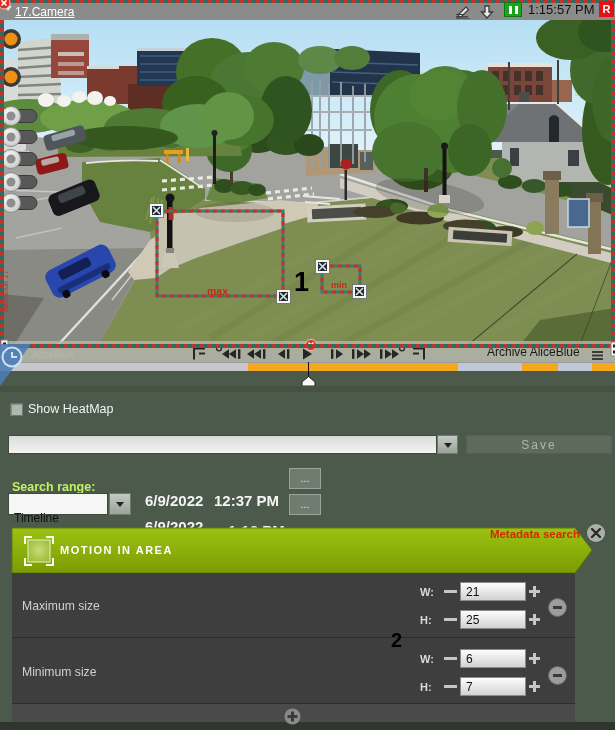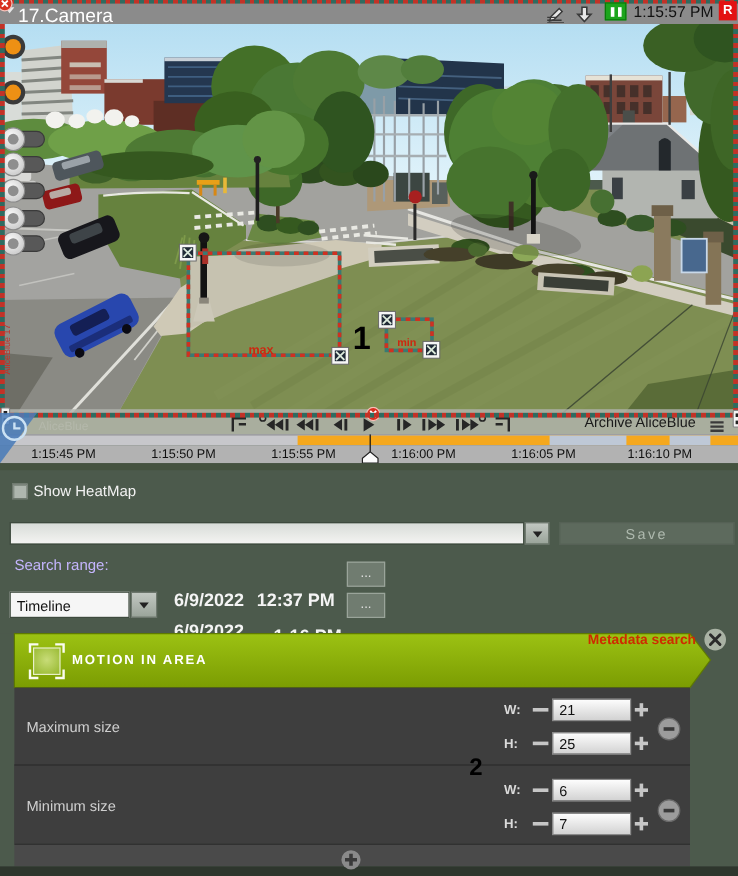--- a/index.html
+++ b/index.html
@@ -3,21 +3,21 @@
 <meta charset="utf-8">
 <style>
 * { margin:0; padding:0; box-sizing:border-box; }
 html,body { width:615px; height:730px; overflow:hidden; background:#4C5A4C;
   font-family:"Liberation Sans", sans-serif; }
 #app { position:relative; width:615px; height:730px; }
 .abs { position:absolute; }
 
 
 #titlebar { left:0; top:3px; width:615px; height:17px; background:#8B8B8B; }
-#titlebar .tname { position:absolute; left:15px; top:2px; font-size:16px; color:#FFF; }
+#titlebar .tname { position:absolute; left:15px; top:2px; font-size:12px; color:#FFF;text-decoration:underline; }
 #tri { position:absolute; left:4px; top:6px; width:0; height:0;
   border-left:4px solid transparent; border-right:4px solid transparent; border-top:5px solid #E8E8E8; }
 #ttime { position:absolute; left:528px; top:2px; font-size:13px; color:#111; }
 #pausebtn { position:absolute; left:504px; top:2px; width:18px; height:15px; background:#1CA51C; border:1px solid #0A7A0A; }
 #pausebtn i { position:absolute; top:3px; width:3px; height:8px; background:#FFF; }
 #rbtn { position:absolute; left:599px; top:1px; width:15px; height:16px; background:#E31212; color:#FFF;
   font-size:11px; font-weight:bold; text-align:center; line-height:16px; }
 
 
 .dashH { height:4px; background:repeating-linear-gradient(90deg,#C23227 0 4px,#2F6B60 4px 8px); }
@@ -39,24 +39,24 @@
 #tlBot { position:absolute; left:0; top:386px; width:615px; height:6px; background:#45523F; }
 
 
 #olive { left:0; top:392px; width:615px; height:136px; background:#4C5A4C; }
 #cb { position:absolute; left:10px; top:403px; width:13px; height:13px; background:#AEB6AE; border:1px solid #6E786E; box-shadow:inset 1px 1px 0 #848E84; }
 #cbl { position:absolute; left:28px; top:402px; font-size:12.5px; color:#F2F2F2; }
 #combo { position:absolute; left:8px; top:435px; width:429px; height:19px; background:linear-gradient(#D8DCD8,#F4F4F2); border:1px solid #3E4A3E; }
 #comboBtn { position:absolute; left:437px; top:435px; width:21px; height:19px; background:linear-gradient(#C2C8C2,#9AA49A); border:1px solid #6E786E; }
 #comboBtn b { position:absolute; left:6px; top:7px; width:0; height:0; border-left:4px solid transparent; border-right:4px solid transparent; border-top:5px solid #222; }
 #saveBtn { position:absolute; left:466px; top:435px; width:146px; height:19px; background:#5D6A5D; border:1px solid #556155; color:#AEB9AE; font-size:12px; text-align:center; line-height:18px; letter-spacing:2px; }
-#srl { position:absolute; left:12px; top:464px; font-size:12.5px; color:#c4b5fd; }
+#srl { position:absolute; left:12px; top:480px; font-size:12.5px; color:#bef264;font-weight:bold; }
 .dtxt { position:absolute; font-size:15px; font-weight:bold; color:#F4F4F4;margin-top:24px; }
 .dots { position:absolute; left:289px; width:32px; height:21px; background:#707C70; border:1px solid #9AA49A; color:#E0E0E0; font-size:11px; text-align:center; line-height:18px; }
-#tlsel { position:absolute; left:8px; top:493px; width:100px; height:22px; background:#F6F6F6; border:1px solid #3E4A3E; font-size:12px; color:#111; padding:4px 0 0 5px; }
+#tlsel { position:absolute; left:8px; top:493px; width:100px; height:22px; background:#F6F6F6; border:1px solid #3E4A3E; font-size:12px; color:#111; padding:17px 0 0 5px; }
 #tlselBtn { position:absolute; left:109px; top:493px; width:22px; height:22px; background:linear-gradient(#C2C8C2,#9AA49A); border:1px solid #6E786E; }
 #tlselBtn b { position:absolute; left:6px; top:8px; width:0; height:0; border-left:4px solid transparent; border-right:4px solid transparent; border-top:5px solid #222; }
 
 
 #banner { left:0; top:520px; width:615px; height:58px; }
 #mia { position:absolute; left:60px; top:544px; font-size:11px; font-weight:bold; color:#FFF; letter-spacing:1.5px; }
 #meta { position:absolute; left:0px; top:528px; width:580px; text-align:right; font-size:11.5px; font-weight:bold; color:#CE2C00;padding-left:42px; }
 
 
 #dark { left:12px; top:573px; width:563px; height:130px; background:#3E3E3E; }
@@ -540,28 +540,20 @@
       <i style="left:4px"></i>
       <i style="left:10px"></i>
     </div>
   <div id="rbtn">R</div>
 
   <div id="tl" class="abs">
     <div id="tlTop"></div>
     <div style="position:absolute;left:248px;top:1px;width:367px;height:8px;background:#F5A81E;"></div>
     <div style="position:absolute;left:458px;top:1px;width:64px;height:8px;background:#BEC8D6;"></div>
     <div style="position:absolute;left:558px;top:1px;width:34px;height:8px;background:#BEC8D6;"></div>
-    <div id="tlMain">
-      <span style="left:26px">1:15:45 PM</span>
-      <span style="left:126px">1:15:50 PM</span>
-      <span style="left:226px">1:15:55 PM</span>
-      <span style="left:326px">1:16:00 PM</span>
-      <span style="left:426px">1:16:05 PM</span>
-      <span style="left:523px">1:16:10 PM</span>
-    </div>
     <div style="position:absolute;left:308px;top:0;width:1px;height:17px;background:#111;"></div>
     <svg style="position:absolute;left:301px;top:14px;" width="15" height="11">
       <path d="M1,10 h13 v-4 l-6.5,-5.5 -6.5,5.5 z" fill="#FCFCFC" stroke="#222" stroke-width="1"></path>
     </svg>
   </div>
   <div id="tlBot" class="abs"></div>
 
   <svg class="abs" style="left:0;top:344px;" width="34" height="44">
     <polygon points="0,0 31,0 0,42" fill="#4A7CB8" opacity="0.88"></polygon>
     <circle cx="12" cy="13" r="9.5" fill="none" stroke="#CBE2F4" stroke-width="2"></circle>

